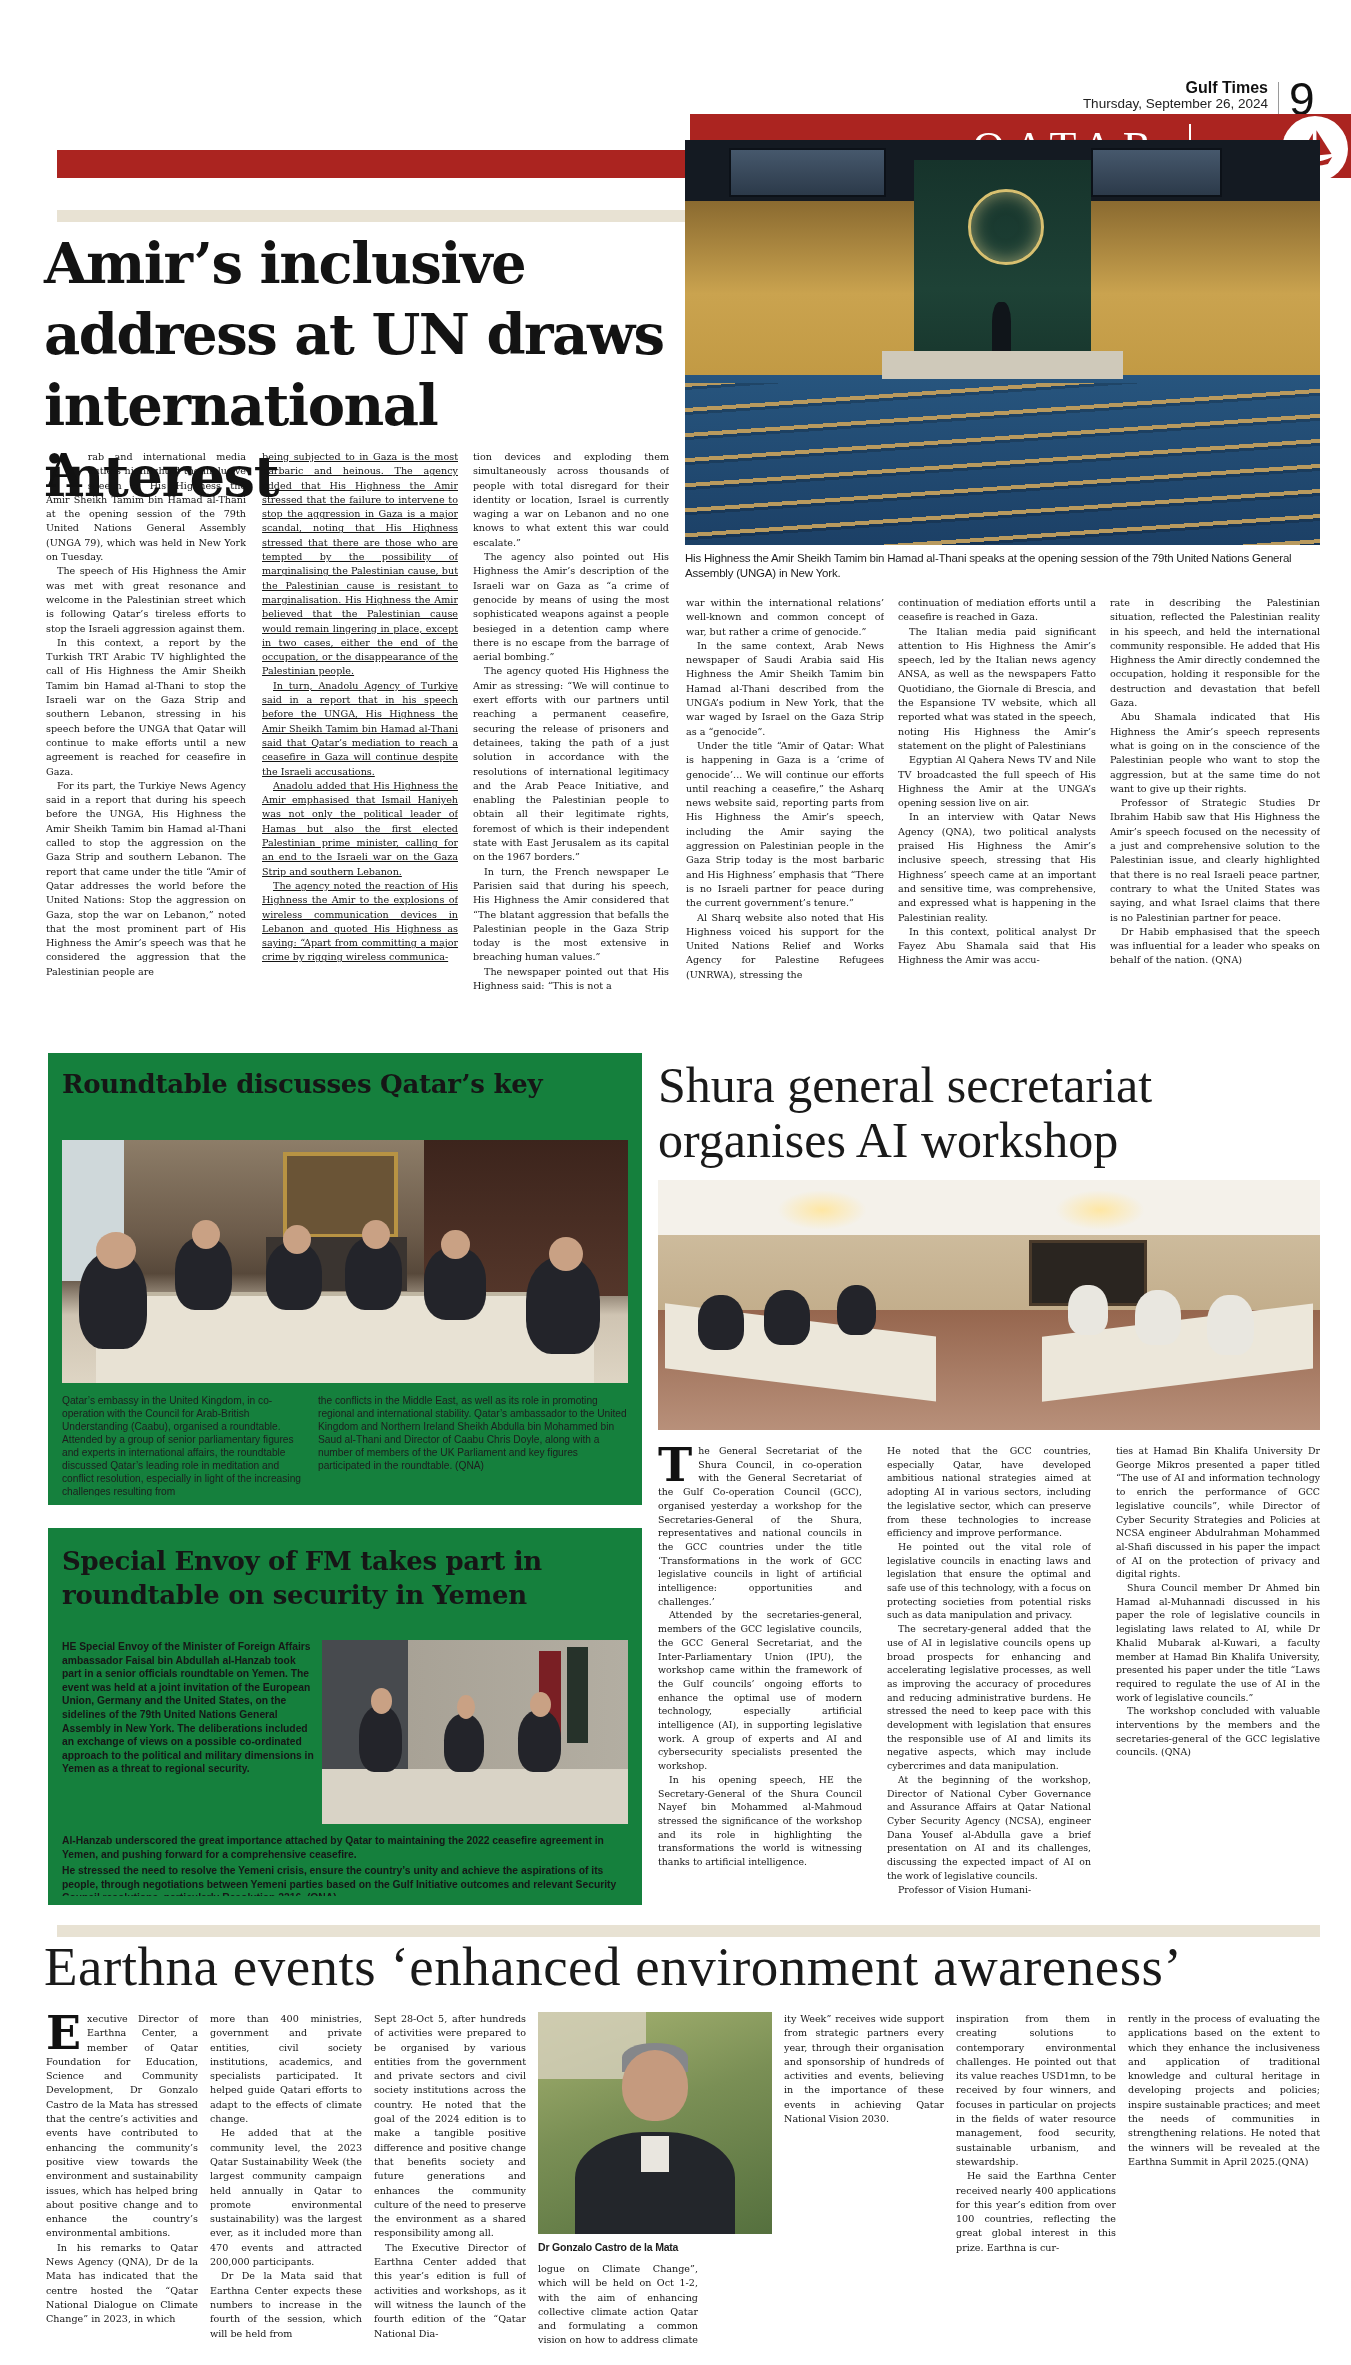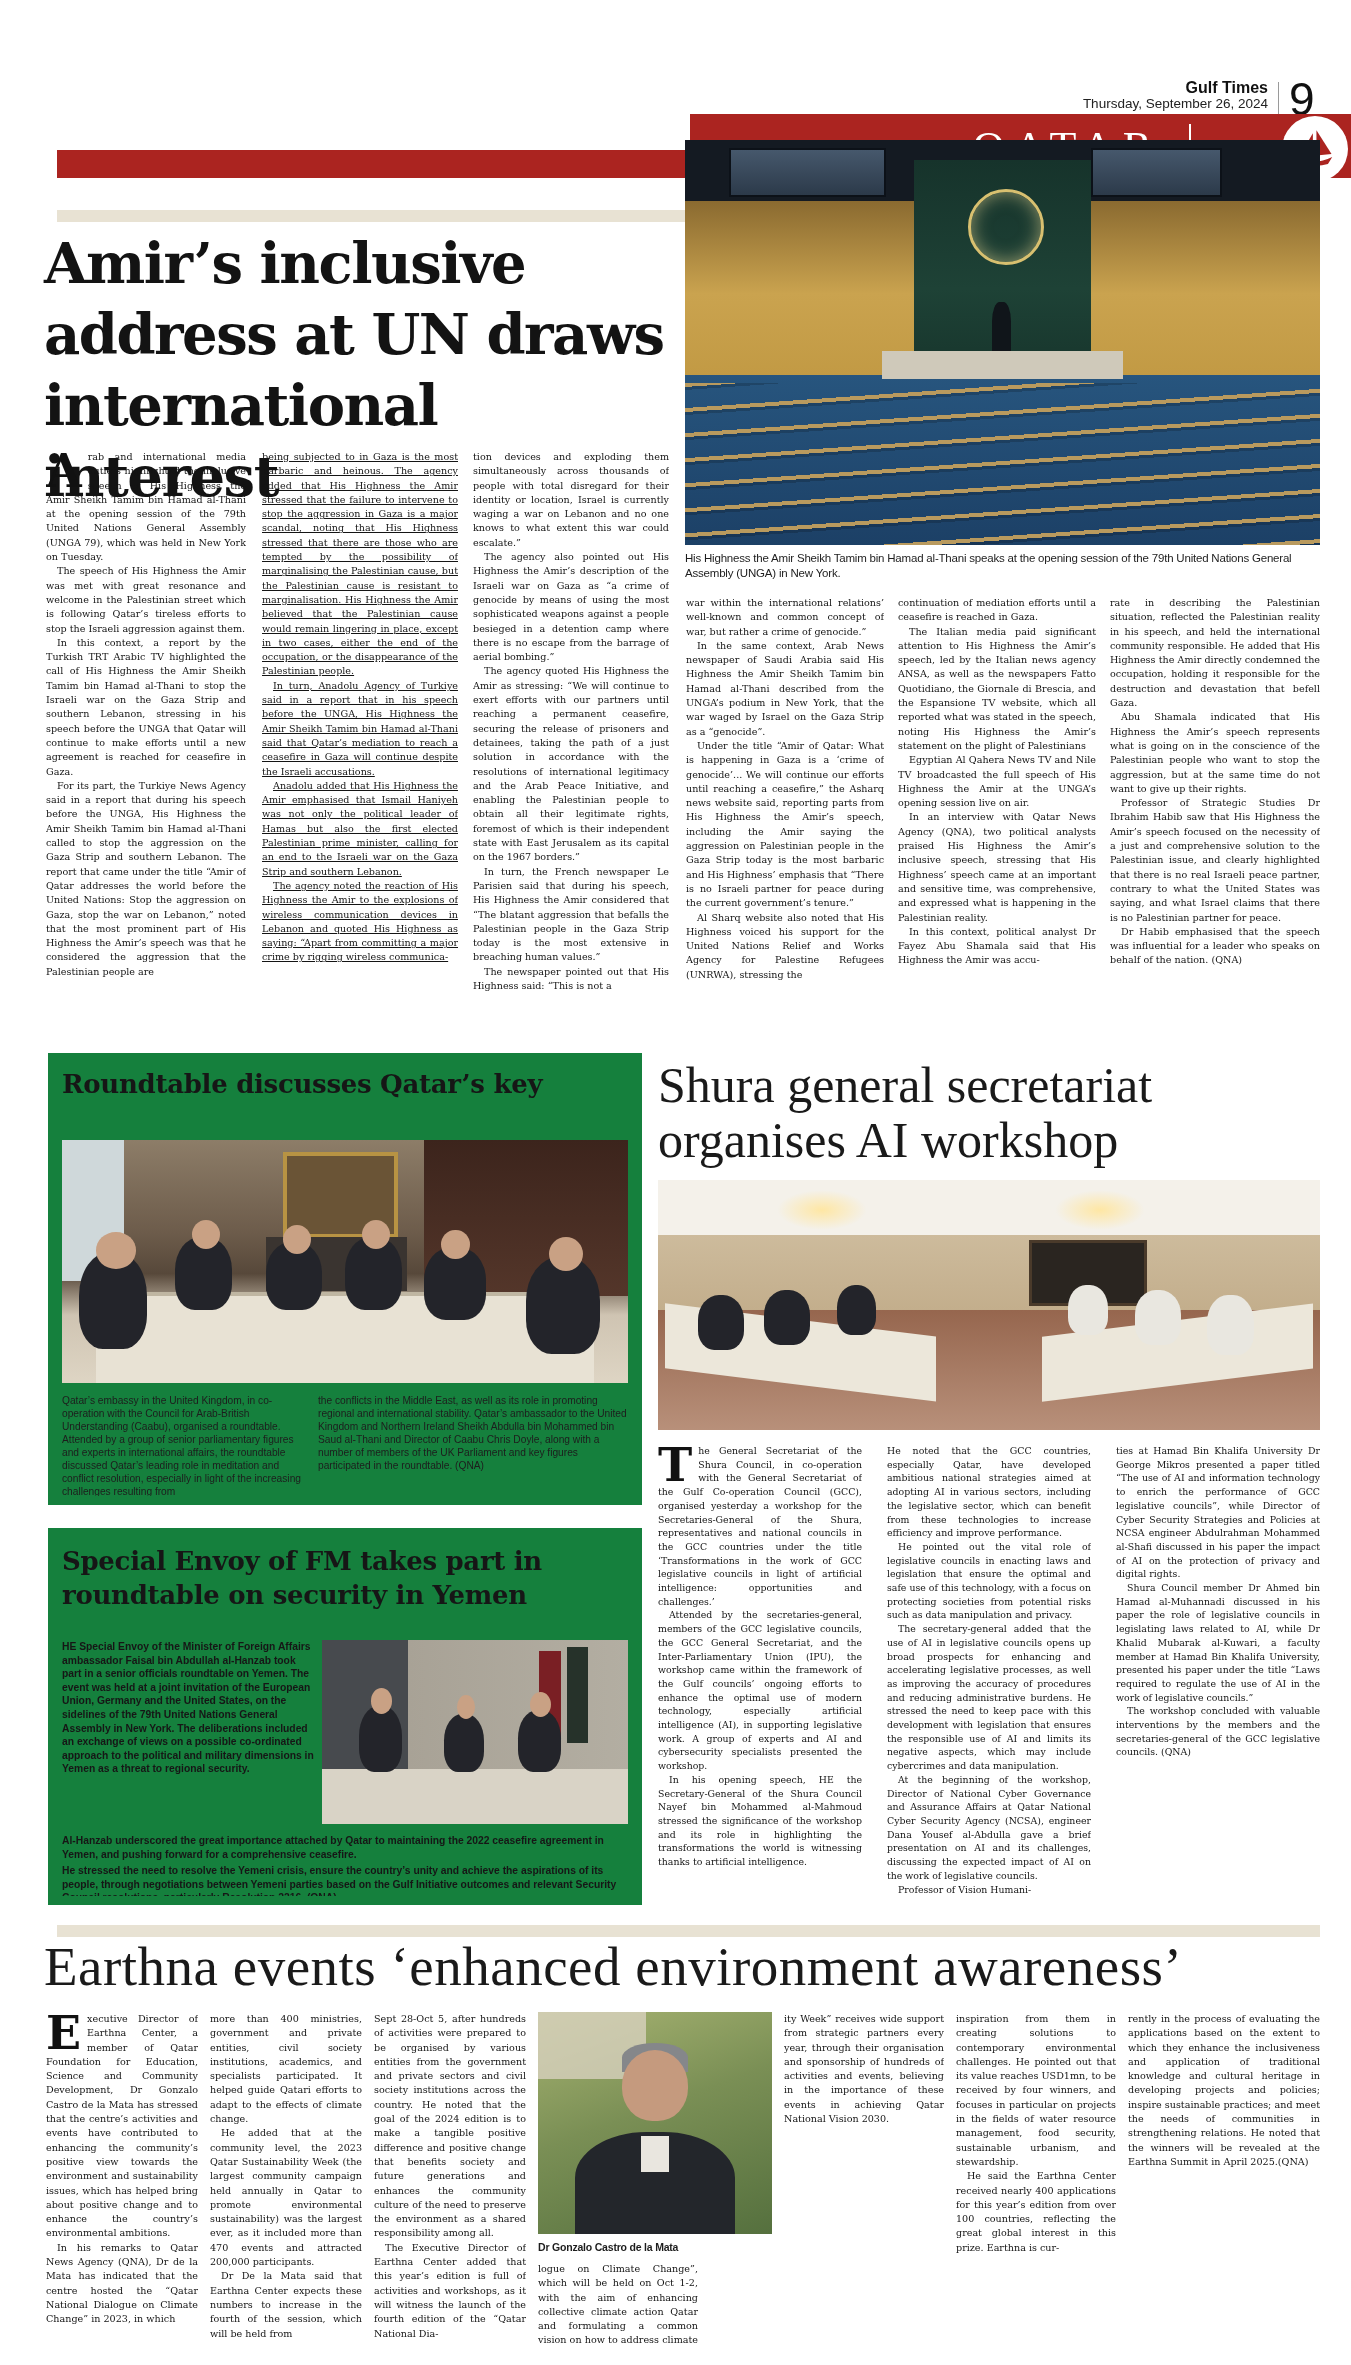--- a/index.html
+++ b/index.html
@@ -207,21 +207,21 @@
   <div class="fig" style="left:27%;top:42%;width:6%;height:20%;"></div>
   <div class="fig figw" style="left:62%;top:42%;width:6%;height:20%;"></div>
   <div class="fig figw" style="left:72%;top:44%;width:7%;height:22%;"></div>
   <div class="fig figw" style="left:83%;top:46%;width:7%;height:24%;"></div>
 </div>
 <div class="abs col bodytext shcol" style="left:658px;top:1444px;width:204px;height:460px;">
   <span class="dropcap">T</span>
   <span><p>he General Secretariat of the Shura Council, in co-operation with the General Secretariat of the Gulf Co-operation Council (GCC), organised yesterday a workshop for the Secretaries-General of the Shura, representatives and national councils in the GCC countries under the title ‘Transformations in the work of GCC legislative councils in light of artificial intelligence: opportunities and challenges.’</p><p class="ind">Attended by the secretaries-general, members of the GCC legislative councils, the GCC General Secretariat, and the Inter-Parliamentary Union (IPU), the workshop came within the framework of the Gulf councils’ ongoing efforts to enhance the optimal use of modern technology, especially artificial intelligence (AI), in supporting legislative work. A group of experts and AI and cybersecurity specialists presented the workshop.</p><p class="ind">In his opening speech, HE the Secretary-General of the Shura Council Nayef bin Mohammed al-Mahmoud stressed the significance of the workshop and its role in highlighting the transformations the world is witnessing thanks to artificial intelligence.</p></span>
 </div>
 <div class="abs col bodytext shcol" style="left:887px;top:1444px;width:204px;height:460px;">
-    <p>He noted that the GCC countries, especially Qatar, have developed ambitious national strategies aimed at adopting AI in various sectors, including the legislative sector, which can benefit from these technologies to increase efficiency and improve performance.</p>
+    <p>He noted that the GCC countries, especially Qatar, have developed ambitious national strategies aimed at adopting AI in various sectors, including the legislative sector, which can preserve from these technologies to increase efficiency and improve performance.</p>
     <p class="ind">He pointed out the vital role of legislative councils in enacting laws and legislation that ensure the optimal and safe use of this technology, with a focus on protecting societies from potential risks such as data manipulation and privacy.</p>
     <p class="ind">The secretary-general added that the use of AI in legislative councils opens up broad prospects for enhancing and accelerating legislative processes, as well as improving the accuracy of procedures and reducing administrative burdens. He stressed the need to keep pace with this development with legislation that ensures the responsible use of AI and limits its negative aspects, which may include cybercrimes and data manipulation.</p>
     <p class="ind">At the beginning of the workshop, Director of National Cyber Governance and Assurance Affairs at Qatar National Cyber Security Agency (NCSA), engineer Dana Yousef al-Abdulla gave a brief presentation on AI and its challenges, discussing the expected impact of AI on the work of legislative councils.</p>
     <p class="ind">Professor of Vision Humani-</p>
   </div>
 <div class="abs col bodytext shcol" style="left:1116px;top:1444px;width:204px;height:460px;">
     <p>ties at Hamad Bin Khalifa University Dr George Mikros presented a paper titled “The use of AI and information technology to enrich the performance of GCC legislative councils”, while Director of Cyber Security Strategies and Policies at NCSA engineer Abdulrahman Mohammed al-Shafi discussed in his paper the impact of AI on the protection of privacy and digital rights.</p>
     <p class="ind">Shura Council member Dr Ahmed bin Hamad al-Muhannadi discussed in his paper the role of legislative councils in legislating laws related to AI, while Dr Khalid Mubarak al-Kuwari, a faculty member at Hamad Bin Khalifa University, presented his paper under the title “Laws required to regulate the use of AI in the work of legislative councils.”</p>
     <p class="ind">The workshop concluded with valuable interventions by the members and the secretaries-general of the GCC legislative councils. (QNA)</p>
   </div>

